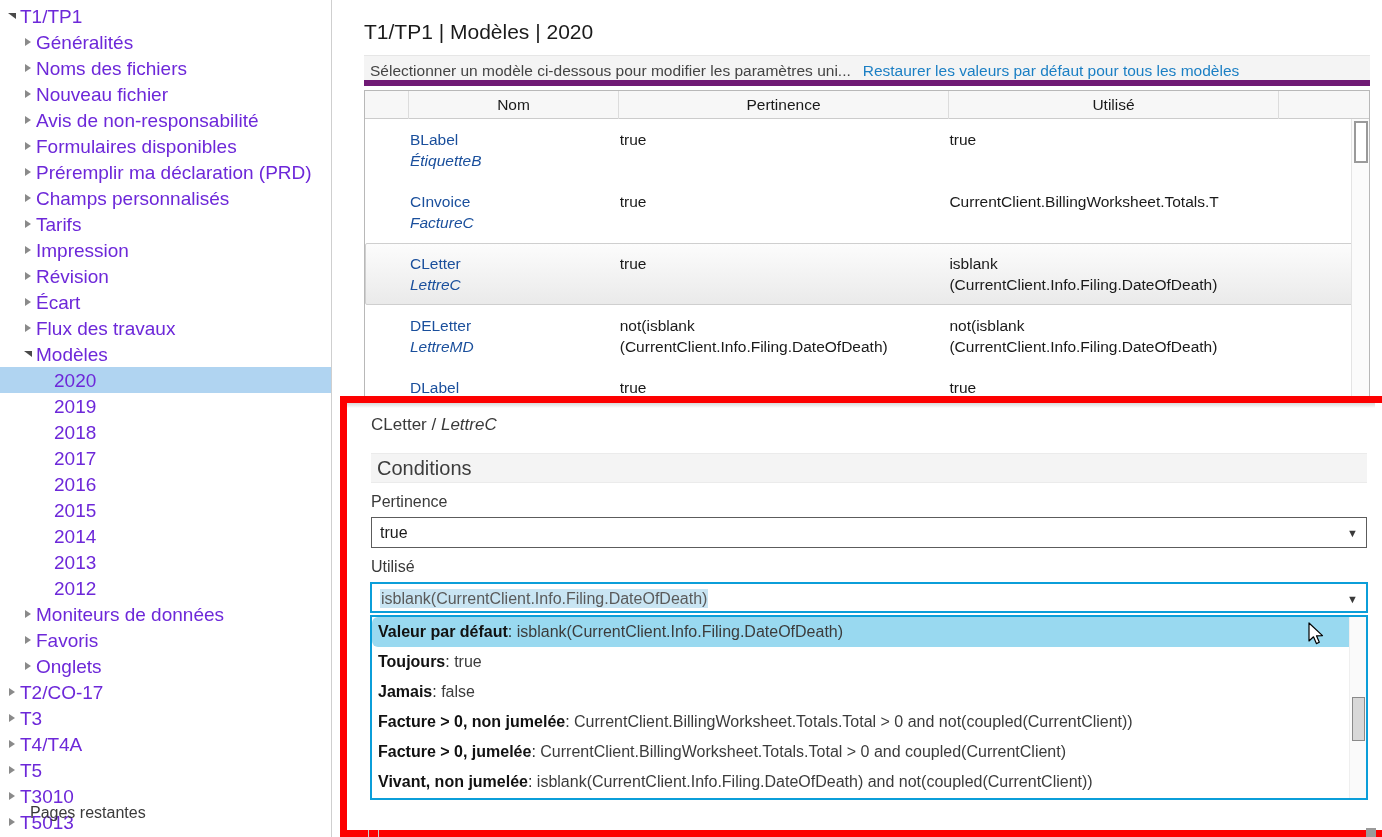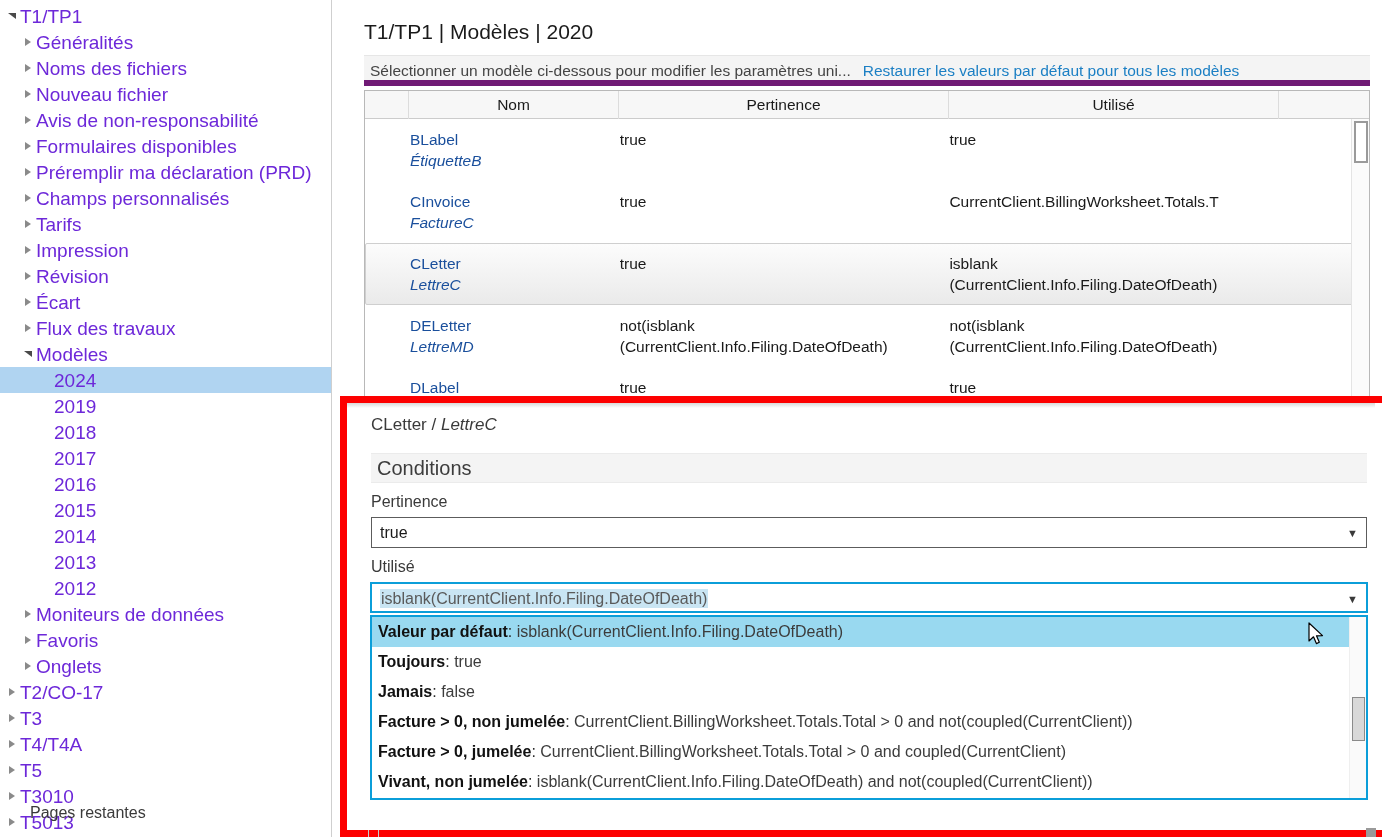--- a/index.html
+++ b/index.html
@@ -231,20 +231,21 @@
   }
   .dd-item {
     height: 30px;
     line-height: 29px;
     font-size: 16px;
     color: #2b2b2b;
     padding-left: 6px;
     white-space: nowrap;
     overflow: hidden;
     cursor: default;
+    border-radius: 6px;
   }
   .dd-item.active { background: #99d9f0; }
   .dd-item b { color: #111; font-weight: bold; }
   .dd-item .val { color: #3c3c3c; }
 
   #dd-scroll {
     position: absolute; right: 0; top: 0;
     width: 17px; bottom: 0;
     background: #fafafa;
     border-left: 1px solid #efefef;
@@ -321,21 +322,21 @@
           </svg></span><span class="tree-label">Révision</span></div>
       <div class="tree-row d1"><span class="tw"><svg width="8" height="10" viewBox="0 0 8 10">
             <path d="M1,1 L7,5 L1,9 Z" fill="#8a8a8a"></path>
           </svg></span><span class="tree-label">Écart</span></div>
       <div class="tree-row d1"><span class="tw"><svg width="8" height="10" viewBox="0 0 8 10">
             <path d="M1,1 L7,5 L1,9 Z" fill="#8a8a8a"></path>
           </svg></span><span class="tree-label">Flux des travaux</span></div>
       <div class="tree-row d1"><span class="tw"><svg width="10" height="8" viewBox="0 0 10 8">
             <path d="M9,1 L9,7 L1,1 Z" fill="#4a4a4a"></path>
           </svg></span><span class="tree-label">Modèles</span></div>
-      <div class="tree-row d2 selected"><span class="tw empty"></span><span class="tree-label">2024</span></div>
+      <div class="tree-row d2 selected"><span class="tw empty"></span><span class="tree-label">2020</span></div>
       <div class="tree-row d2"><span class="tw empty"></span><span class="tree-label">2019</span></div>
       <div class="tree-row d2"><span class="tw empty"></span><span class="tree-label">2018</span></div>
       <div class="tree-row d2"><span class="tw empty"></span><span class="tree-label">2017</span></div>
       <div class="tree-row d2"><span class="tw empty"></span><span class="tree-label">2016</span></div>
       <div class="tree-row d2"><span class="tw empty"></span><span class="tree-label">2015</span></div>
       <div class="tree-row d2"><span class="tw empty"></span><span class="tree-label">2014</span></div>
       <div class="tree-row d2"><span class="tw empty"></span><span class="tree-label">2013</span></div>
       <div class="tree-row d2"><span class="tw empty"></span><span class="tree-label">2012</span></div>
       <div class="tree-row d1"><span class="tw"><svg width="8" height="10" viewBox="0 0 8 10">
             <path d="M1,1 L7,5 L1,9 Z" fill="#8a8a8a"></path>

